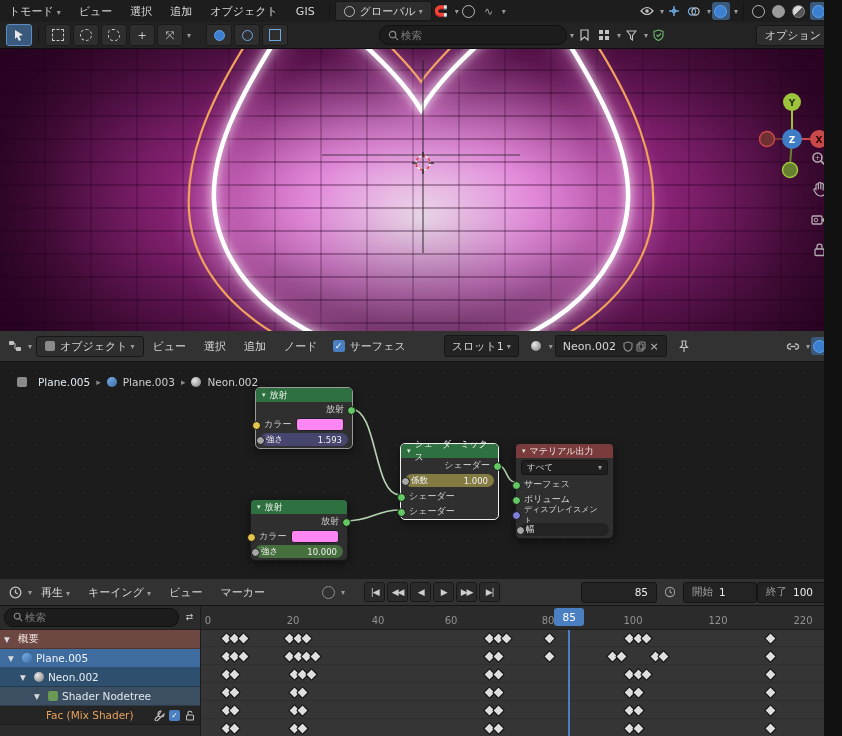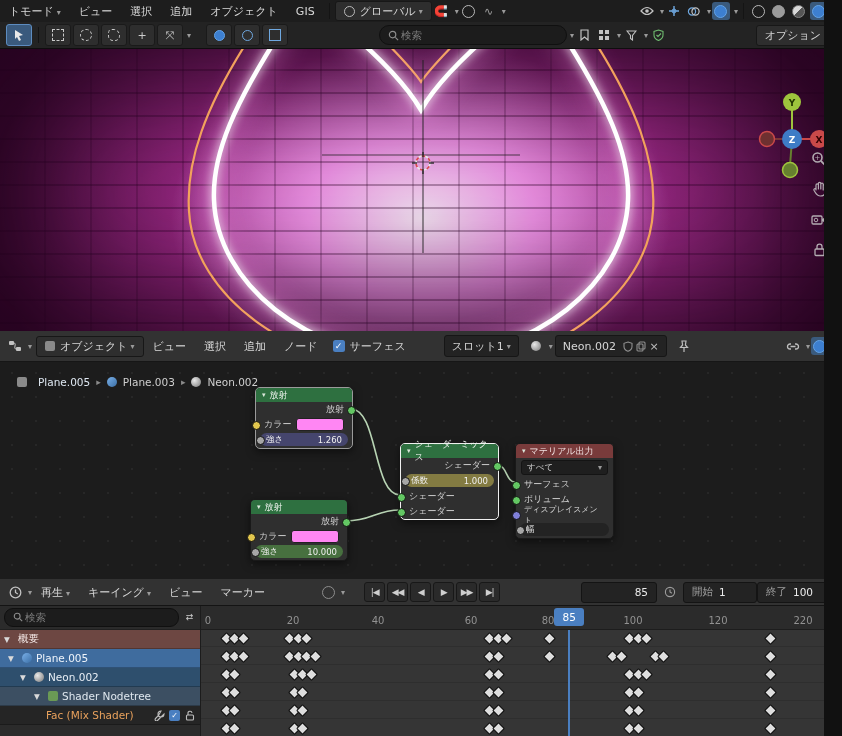--- a/index.html
+++ b/index.html
@@ -421,21 +421,21 @@
           <span class="socket s-shader r"></span>
       </div>
       <div class="nrow">
         <span class="socket s-color l"></span>
         <span>カラー</span>
         <span class="swatch"></span>
       </div>
       <div class="nslider sl-purple">
         <span class="socket s-value l"></span>
         <span>強さ</span>
-        <span>1.260</span>
+        <span>1.593</span>
       </div>
     </div>
 
     <div class="node" style="left:250px;top:138px;width:96px">
       <div class="nhead green">
           <span class="tri">▾</span>
           <span>放射</span>
         </div>
       <div class="nrow right">
         <span>放射</span>
@@ -599,21 +599,21 @@
         </span>
       </span>
     </div>
   </div>
 
   <div id="ruler" class="abs">
     <div id="cf-tag" style="left: 369.25px;">85</div>
   <span class="tick" style="left: 8px;">0</span>
       <span class="tick" style="left: 93px;">20</span>
       <span class="tick" style="left: 178px;">40</span>
-      <span class="tick" style="left: 271px; text-align: right;">60</span>
+      <span class="tick" style="left: 251px; text-align: right;">60</span>
       <span class="tick" style="left: 348px;">80</span>
       <span class="tick" style="left: 433px;">100</span>
       <span class="tick" style="left: 518px;">120</span>
       <span class="tick" style="left: 603px;">220</span>
     </div>
 
   <div id="tracks" class="abs">
     <div id="keys">
         <div class="key" style="left: 21.5px; top: 5px;"></div>
         <div class="key" style="left: 30px; top: 5px;"></div>

